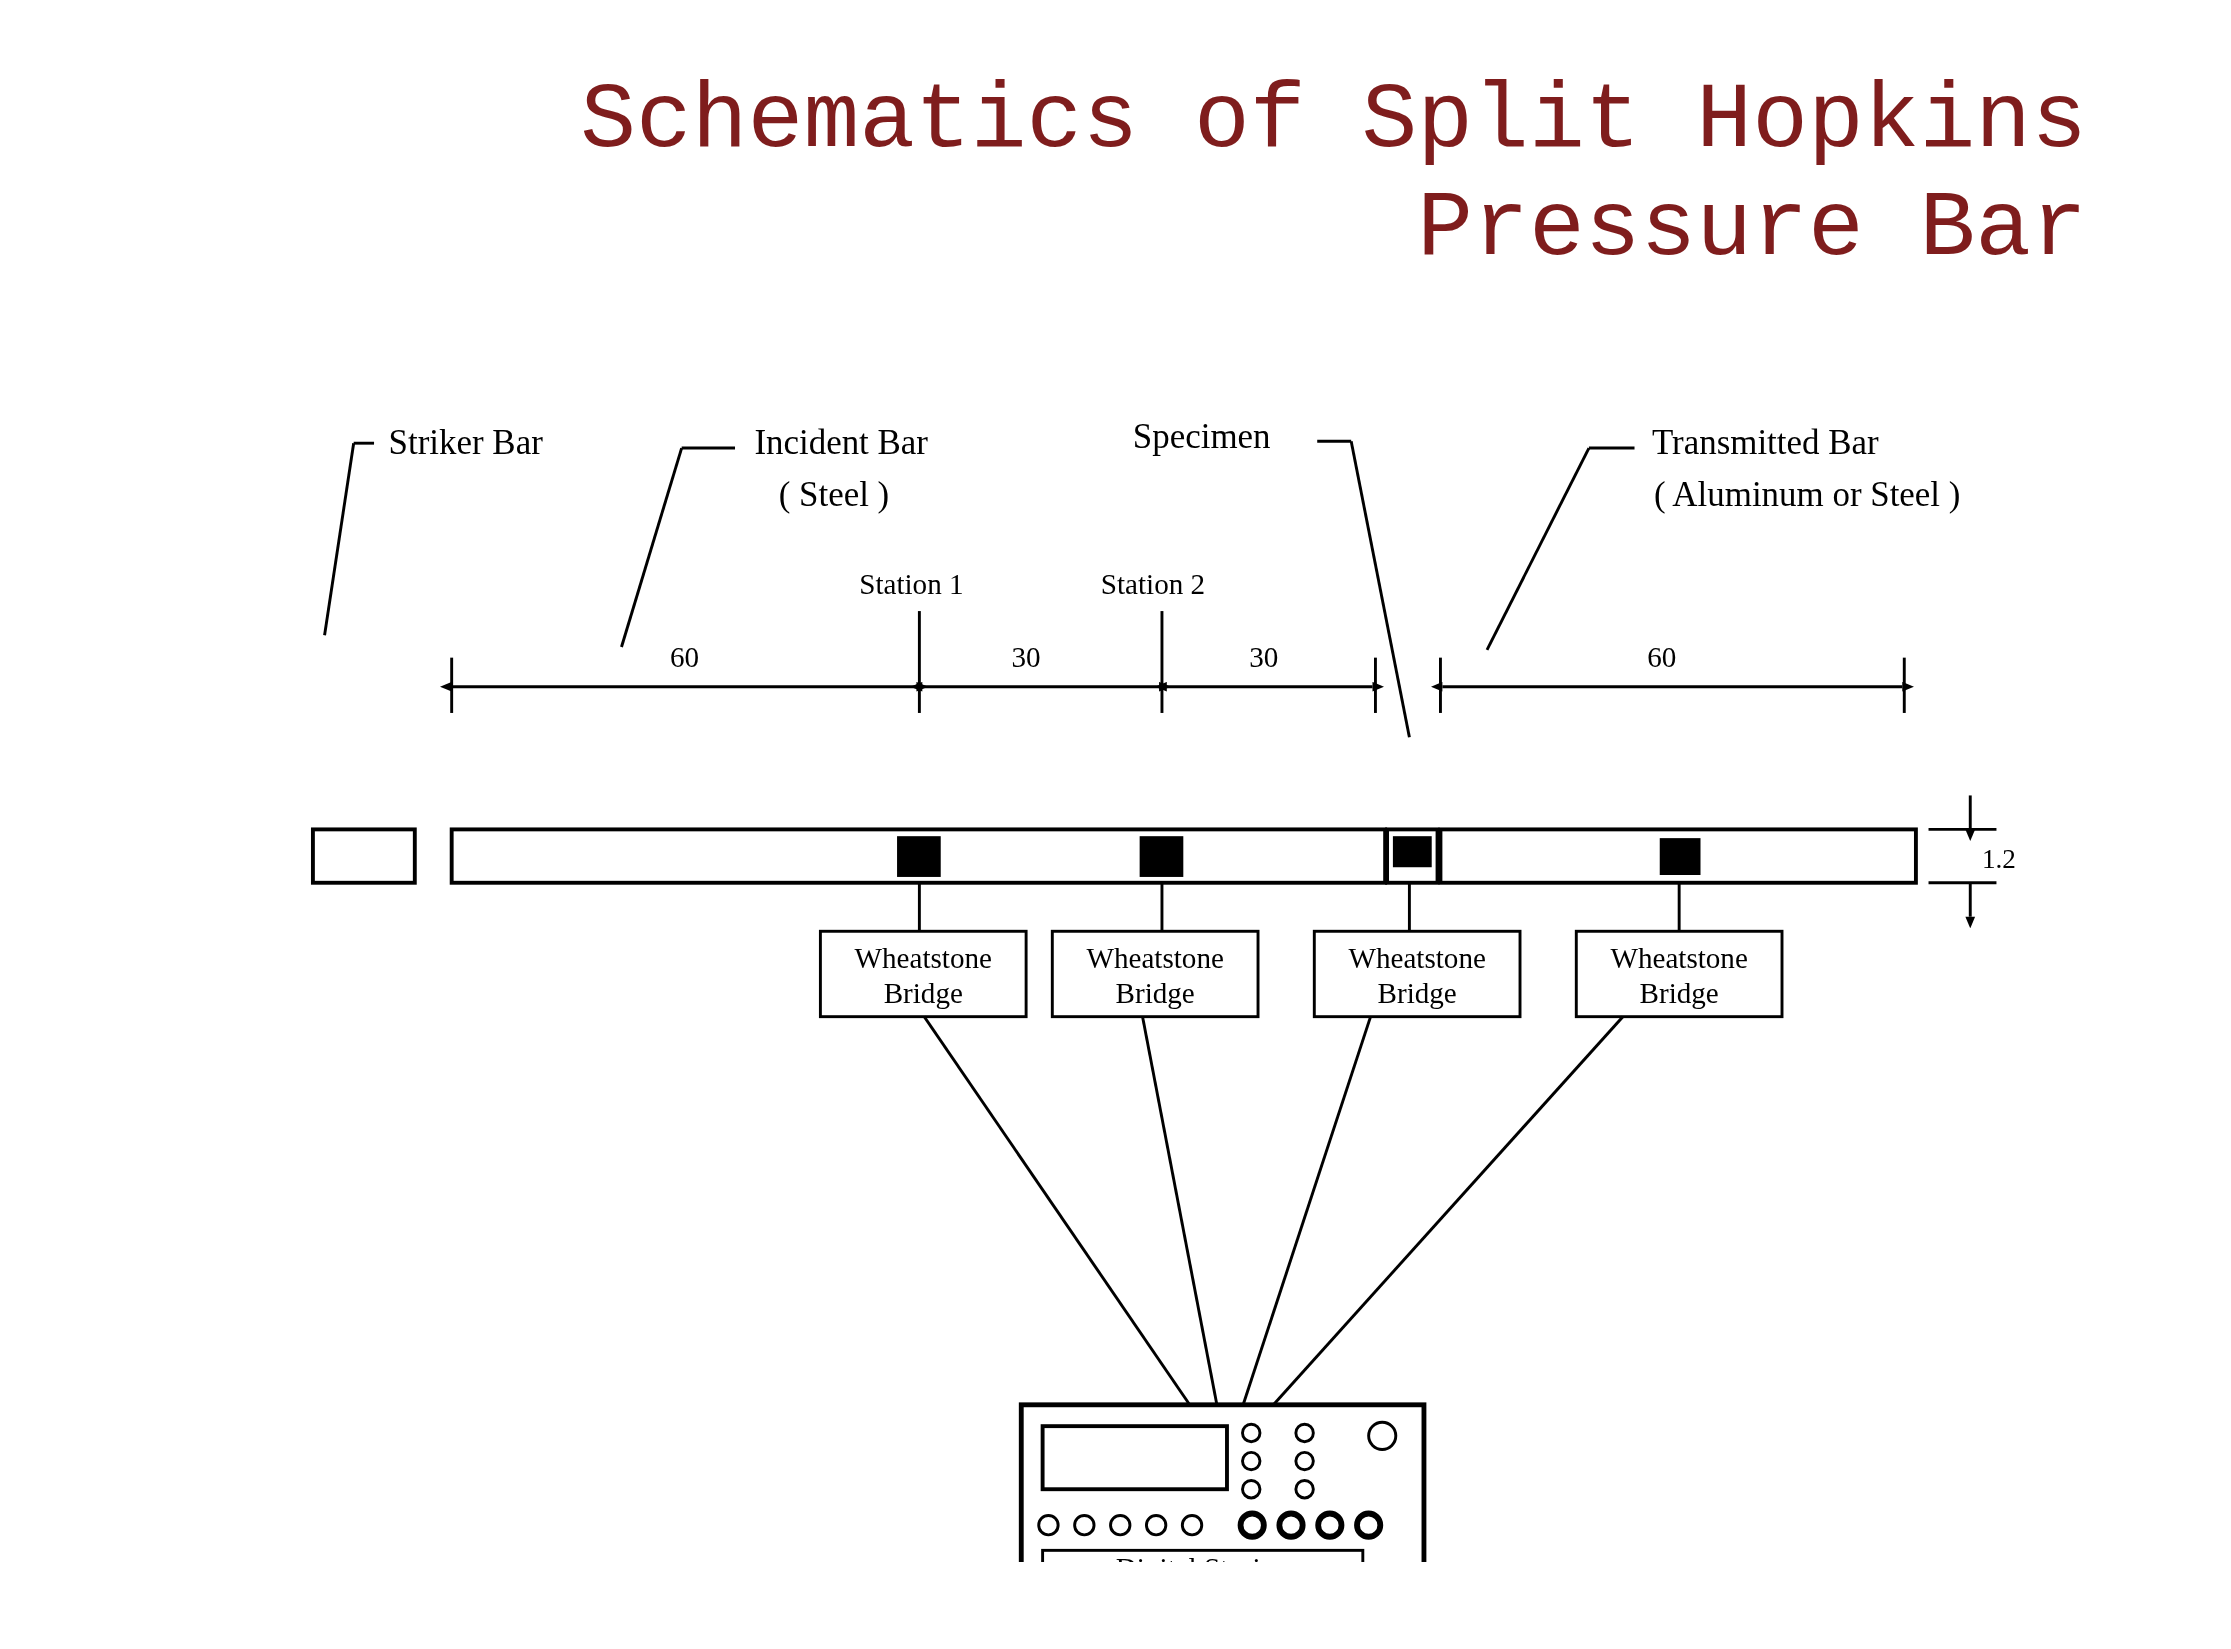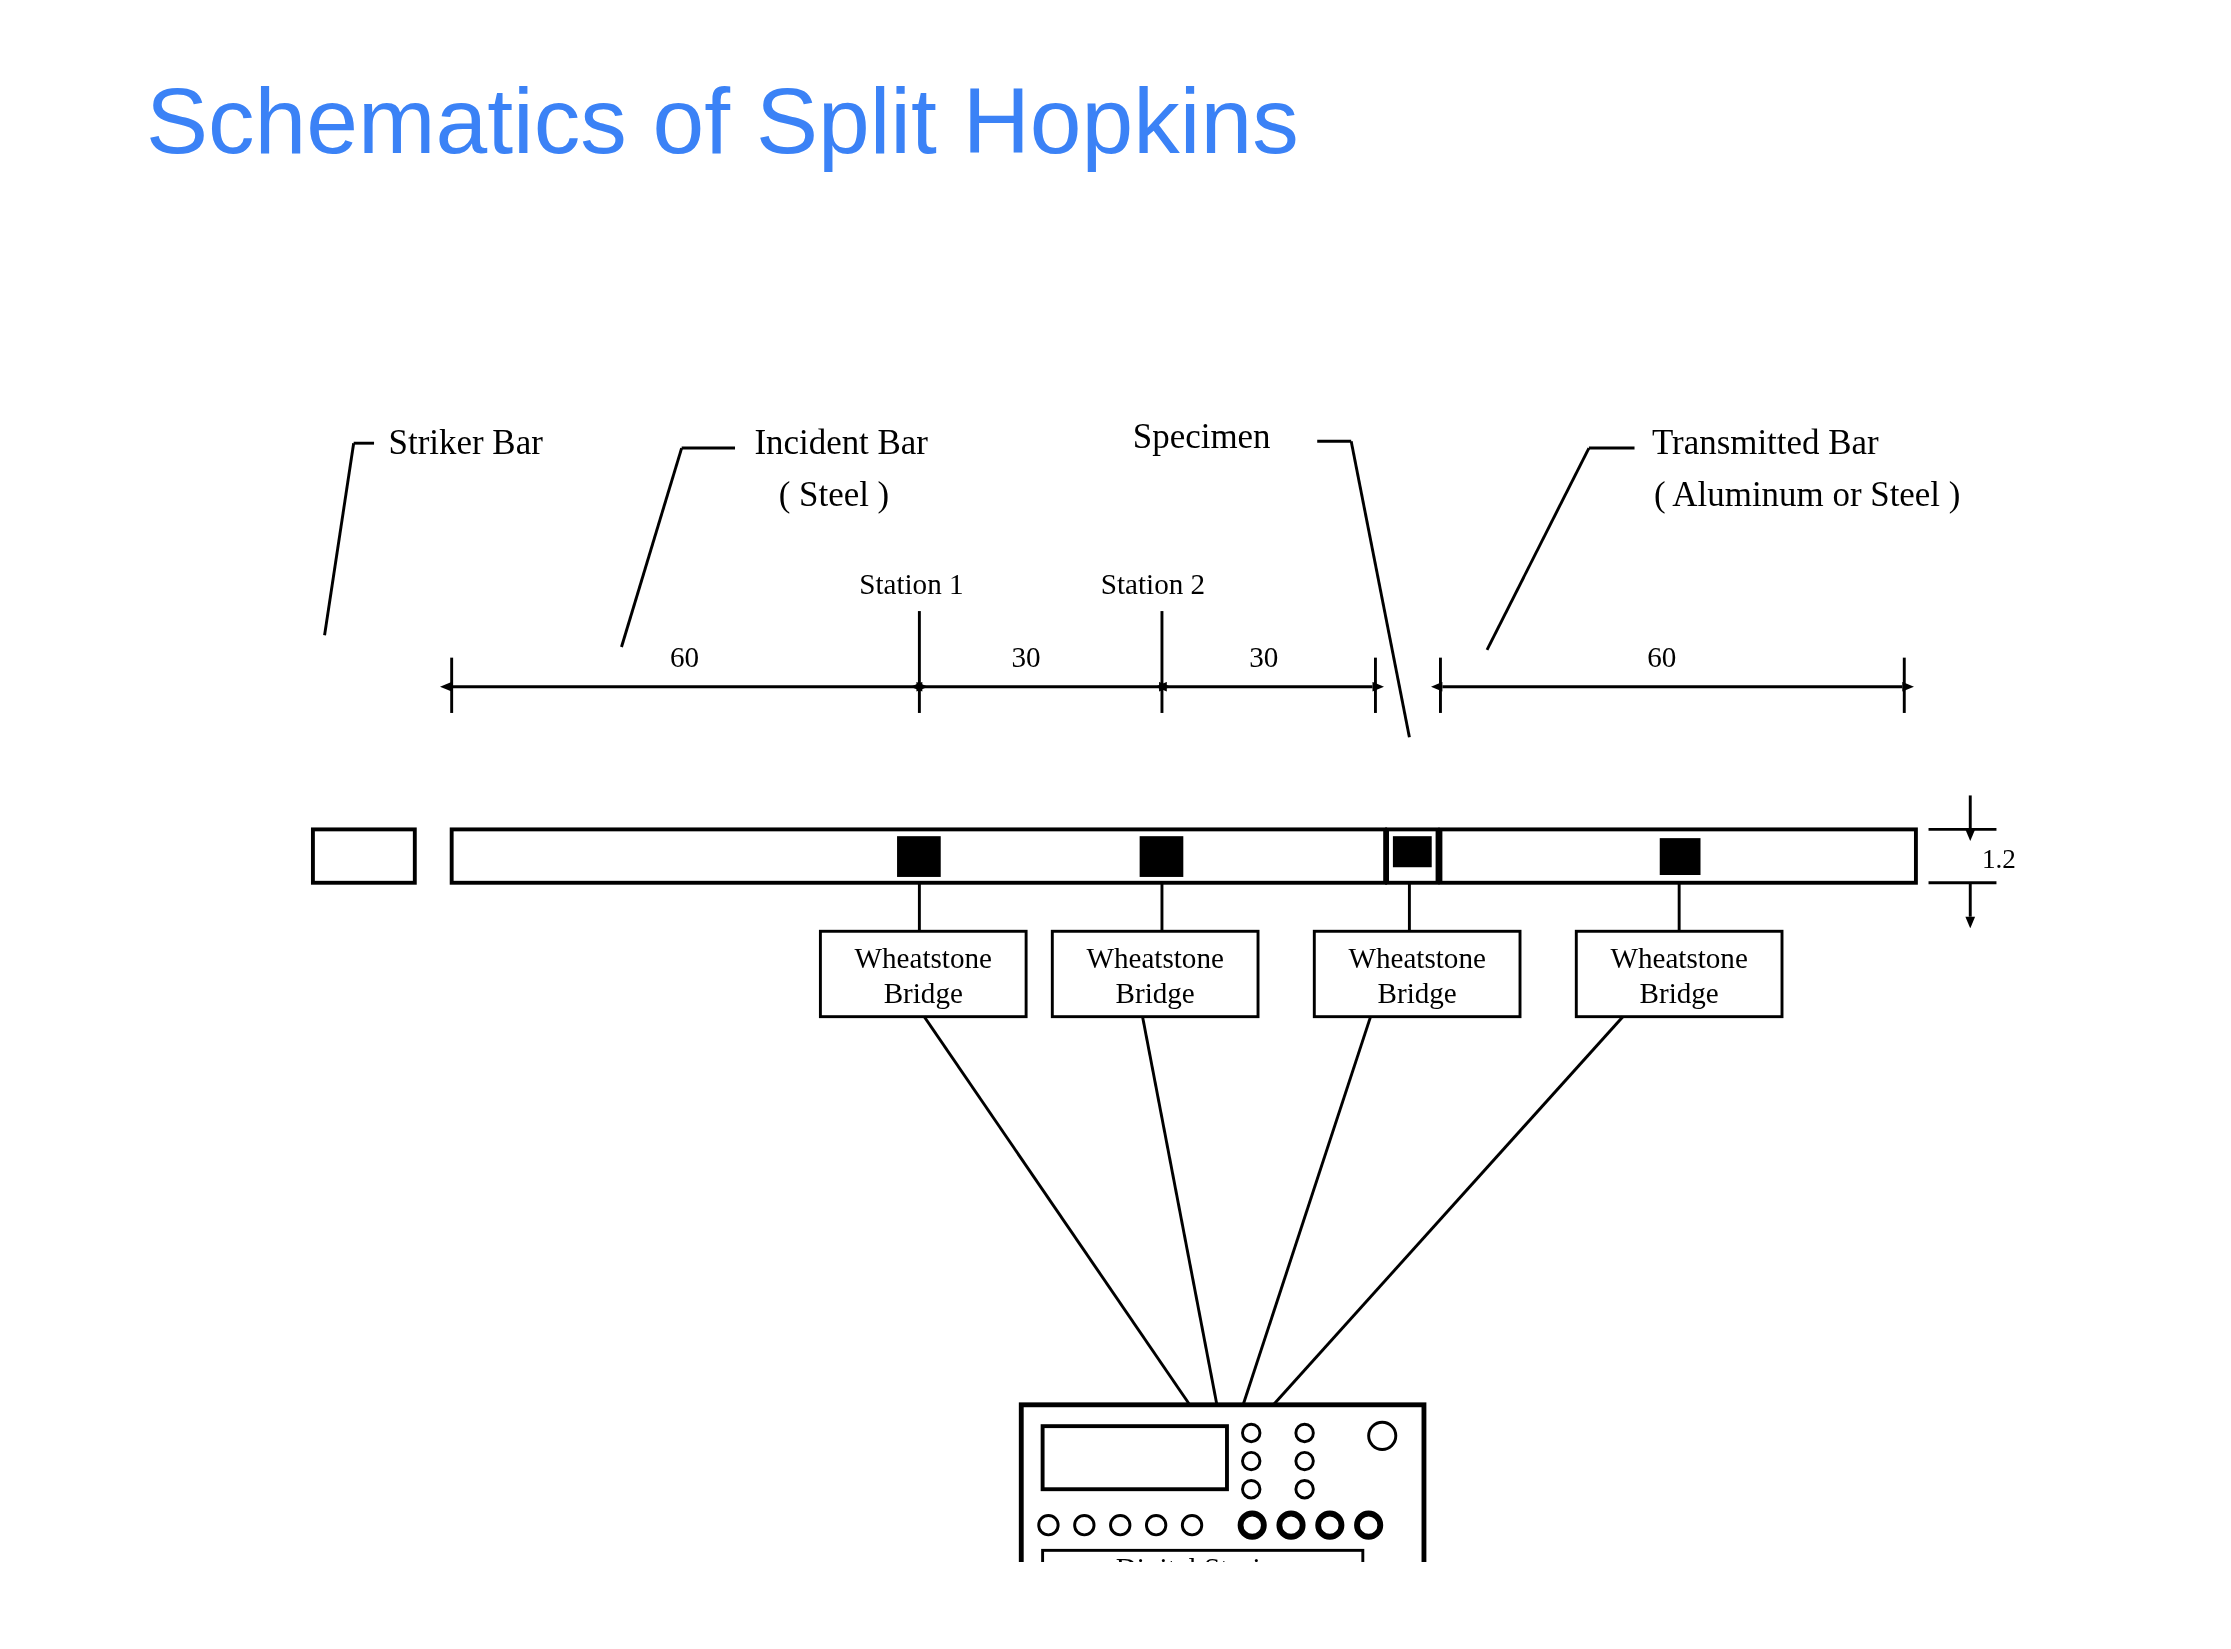--- a/index.html
+++ b/index.html
@@ -19,26 +19,26 @@
     position: absolute;
     left: 0; top: 0;
     width: 2232px;
     height: 1650px;
   }
   #title {
     position: absolute;
     left: 146px;
     top: 68px;
     width: 1941px;
-    text-align: left;
+    text-align: right;
     font-size: 93px;
     line-height: 1.16;
-    font-family: Liberation Sans, sans-serif;
+    font-family: Liberation Mono, monospace;
     font-weight: normal;
-    color: #3b82f6;
+    color: #7f1d1d;
     letter-spacing: 0px;
   }
   #figure {
     position: absolute;
     left: 12px;
     top: 417px;
     width: 2232px;
     height: 1145px;
   }
   #figure svg {
@@ -49,20 +49,21 @@
     fill: #000000;
   }
 </style>
 </head>
 <body>
 
 <div id="slide">
 
   <div id="title">
     <div>Schematics of Split Hopkins</div>
+    <div>Pressure Bar</div>
   </div>
 
   <div id="figure">
     <svg width="2232" height="1145" viewBox="0 0 2300 1180" xmlns="http://www.w3.org/2000/svg">
       <defs>
         <marker id="arrL" markerWidth="14" markerHeight="14" refX="12" refY="5" orient="auto" markerUnits="userSpaceOnUse">
           <path d="M12,0 L0,5 L12,10 z" fill="#000"></path>
         </marker>
         <marker id="arrR" markerWidth="14" markerHeight="14" refX="2" refY="5" orient="auto" markerUnits="userSpaceOnUse">
           <path d="M2,0 L14,5 L2,10 z" fill="#000"></path>

